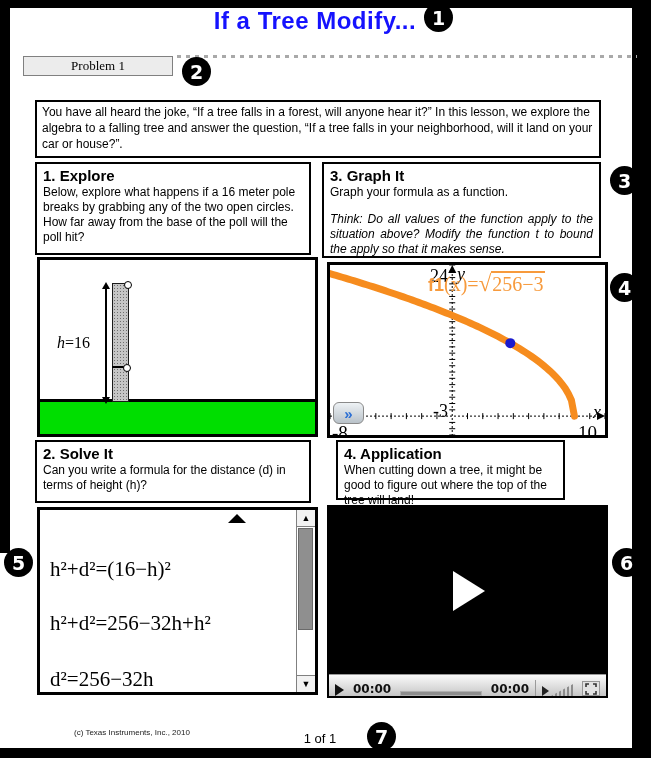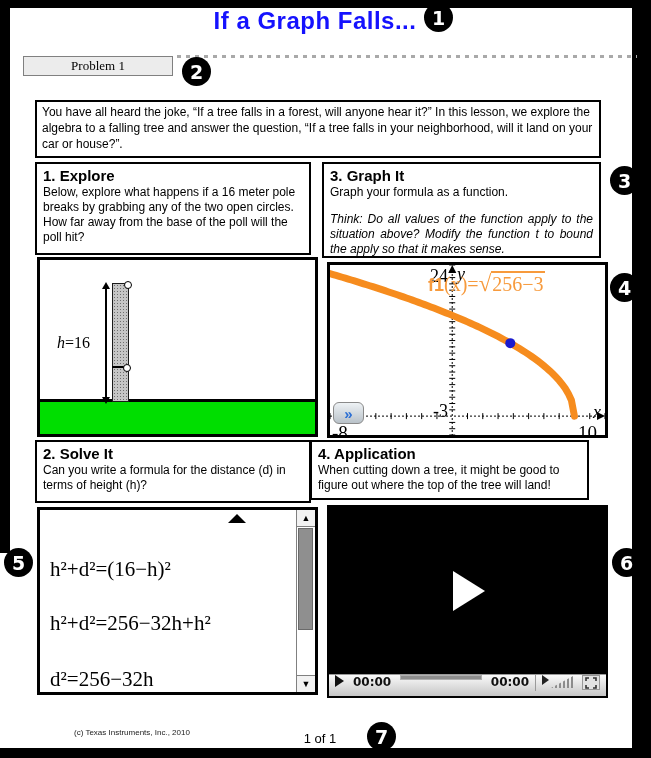--- a/index.html
+++ b/index.html
@@ -52,21 +52,21 @@
     border:2px solid #000; padding:2px 5px; font-size:12px; line-height:16px;
   }
 
   
   .panel { position:absolute; border:2px solid #000; padding:3px 6px; background:#fff; }
   .panel h2 { font-size:15px; font-weight:bold; margin-bottom:1px; }
   .panel p  { font-size:12px; line-height:15px; }
   .panel-explore { left:35px; top:162px; width:276px; height:93px; }
   .panel-graphit { left:322px; top:162px; width:279px; height:96px; }
   .panel-solve   { left:35px; top:440px; width:276px; height:63px; }
-  .panel-app     { left:310px; top:440px; width:279px; height:60px; }
+  .panel-app     { left:336px; top:440px; width:229px; height:60px; }
   .think { font-style:italic; margin-top:12px; text-align:justify; }
 
   
   .pole-box {
     position:absolute; left:37px; top:257px; width:281px; height:180px;
     border:3px solid #000; background:#fff; overflow:hidden;
   }
   .ground-line { position:absolute; left:0; top:139px; width:100%; height:3px; background:#000; }
   .ground { position:absolute; left:0; top:142px; width:100%; height:32px; background:#00de00; }
   .pole {
@@ -155,21 +155,21 @@
     position:absolute; left:327px; top:505px; width:281px; height:193px;
     border:2px solid #000; background:#000; overflow:hidden;
   }
   .big-play {
     position:absolute; left:124px; top:64px; width:0; height:0;
     border-left:32px solid #fff; border-top:20px solid transparent; border-bottom:20px solid transparent;
   }
   .vctrl {
     position:absolute; left:0; right:0; bottom:0; height:22px;
     background:linear-gradient(#fafafa,#c6c6c6); border-top:1px solid #999;
-    display:flex; align-items:flex-start; padding:0 6px;
+    display:flex; align-items:flex-end; padding:0 6px;
   }
   .v-play { width:0; height:0; border-left:9px solid #111; border-top:6px solid transparent; border-bottom:6px solid transparent; margin-right:9px; }
   .v-time { font-size:12px; font-weight:bold; color:#111; font-family:"DejaVu Sans", sans-serif; }
   .v-track { flex:1; height:5px; background:#c9c9c9; margin:0 9px; border:1px solid #b0b0b0; }
   .v-fill { width:100%; height:100%; background:#8e8e8e; }
   .v-sep { width:1px; height:16px; background:#9a9a9a; margin:0 6px; }
   .v-speaker { width:0; height:0; border-left:7px solid #222; border-top:5px solid transparent; border-bottom:5px solid transparent; margin-right:2px; }
   .v-bars {
     width:24px; height:13px; margin-right:7px;
     background:repeating-linear-gradient(90deg,#8c8c8c 0 2px, transparent 2px 4px);
@@ -187,21 +187,21 @@
 </head>
 <body>
 
 <div id="screen">
 
   <div class="frame frame-top"></div>
   <div class="frame frame-left"></div>
   <div class="frame frame-right"></div>
   <div class="frame frame-bottom"></div>
 
-  <div class="title">If a Graph Falls...</div>
+  <div class="title">If a Tree Modify...</div>
 
   <div class="callout c1">1</div>
   <div class="callout c2">2</div>
   <div class="callout c3">3</div>
   <div class="callout c4">4</div>
   <div class="callout c5">5</div>
   <div class="callout c6">6</div>
   <div class="callout c7">7</div>
 
   <div class="problem-tab">

